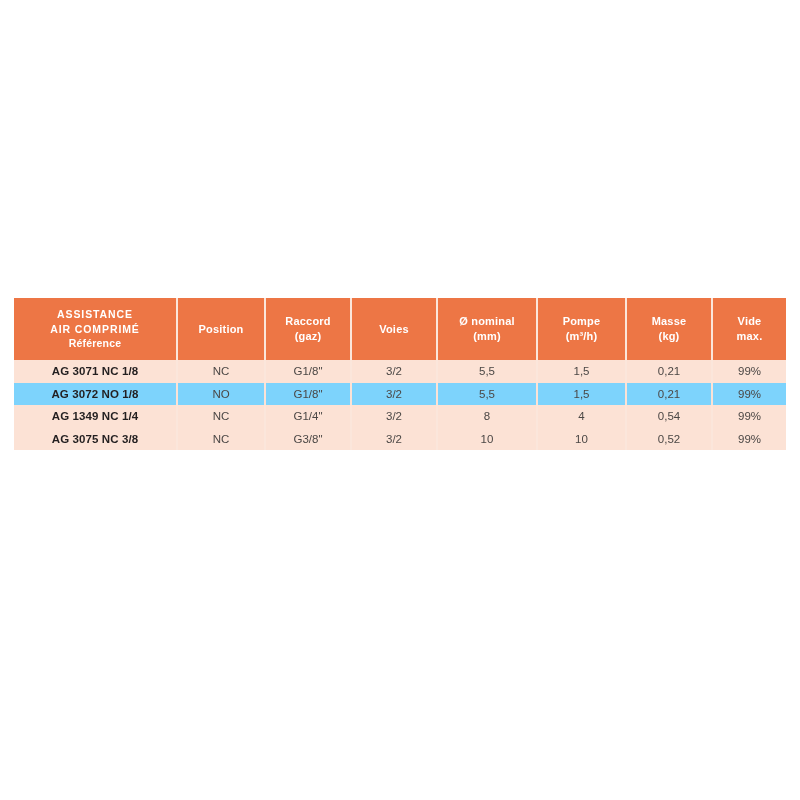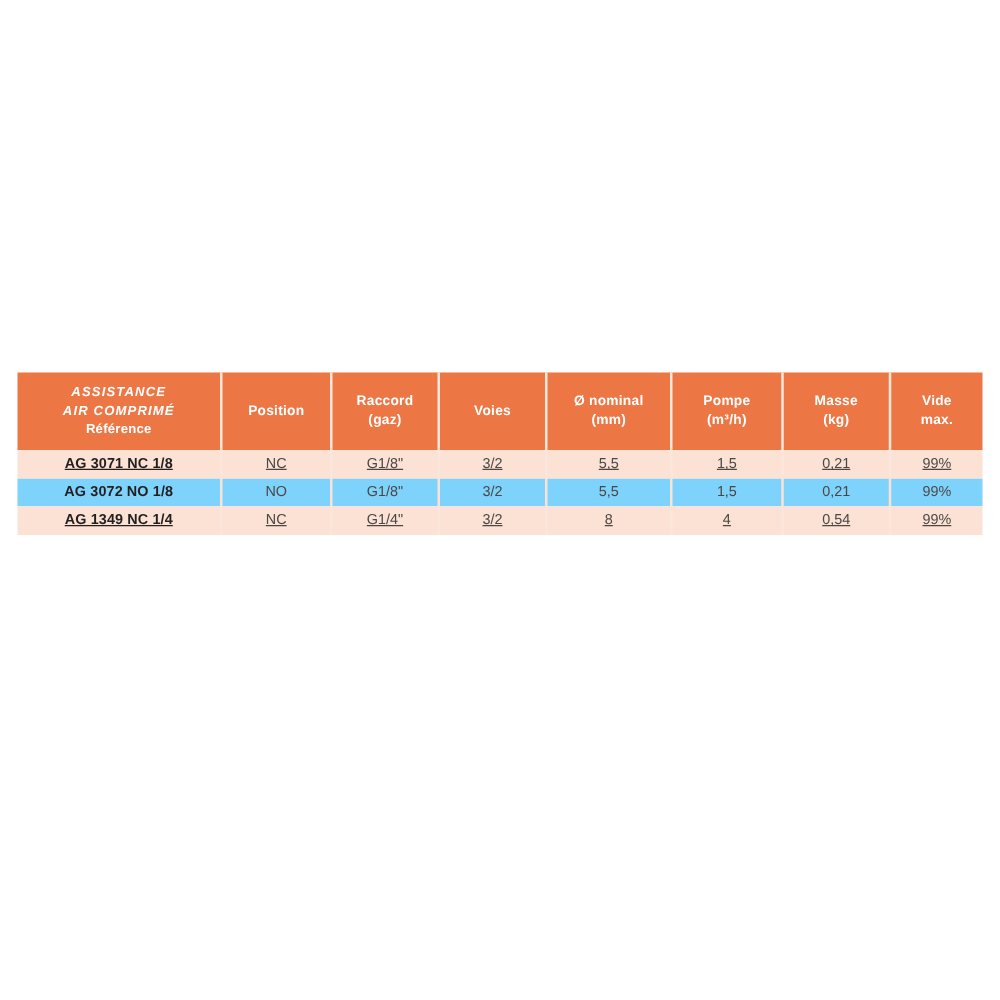--- a/index.html
+++ b/index.html
@@ -50,42 +50,42 @@
     border-right: 2px solid #FBE6DB;
     letter-spacing: 0.2px;
     box-sizing: border-box;
   }
   thead th:last-child { border-right: none; margin-left: 44px; }
   thead th.ref-head {
     font-size: 10.5px;
     line-height: 1.38;
   }
   thead th .ref-line1,
-  thead th .ref-line2 { letter-spacing: 0.9px; font-style: italic; }
+  thead th .ref-line2 { letter-spacing: 0.9px; }
   thead th .ref-line3 { letter-spacing: 0.2px; }
 
   tbody td {
     height: 22.6px;
     font-size: 11.5px;
     color: #4b4745;
     text-align: center;
     vertical-align: middle;
     padding: 0 3px;
     border-right: 2px solid #FBE6DB;
     box-sizing: border-box;
     white-space: nowrap;
   }
   tbody td:last-child { border-right: none; }
   tbody td.ref-cell {
     font-weight: bold;
     color: #231f20;
     font-size: 11.5px;
     letter-spacing: 0.1px;
   }
-  tbody tr.row-light td { background: #FCE2D5; text-decoration: underline; }
+  tbody tr.row-light td { background: #FCE2D5; }
   tbody tr.row-dark td  { background: #7dd3fc; }
   tbody tr.row-dark td { border-right-color: #FCE2D5; }
 </style>
 </head>
 <body>
 
 <div id="page">
   <div id="spec-table-wrap">
     <table class="spec-table">
       <colgroup>
@@ -157,16 +157,26 @@
         <tr class="row-light">
           <td class="ref-cell">AG 1349 NC 1/4</td>
           <td>NC</td>
           <td>G1/4"</td>
           <td>3/2</td>
           <td>8</td>
           <td>4</td>
           <td>0,54</td>
           <td>99%</td>
         </tr>
+        <tr class="row-light">
+          <td class="ref-cell">AG 3075 NC 3/8</td>
+          <td>NC</td>
+          <td>G3/8"</td>
+          <td>3/2</td>
+          <td>10</td>
+          <td>10</td>
+          <td>0,52</td>
+          <td>99%</td>
+        </tr>
       </tbody>
     </table>
   </div>
 </div>
 
 </body></html>

